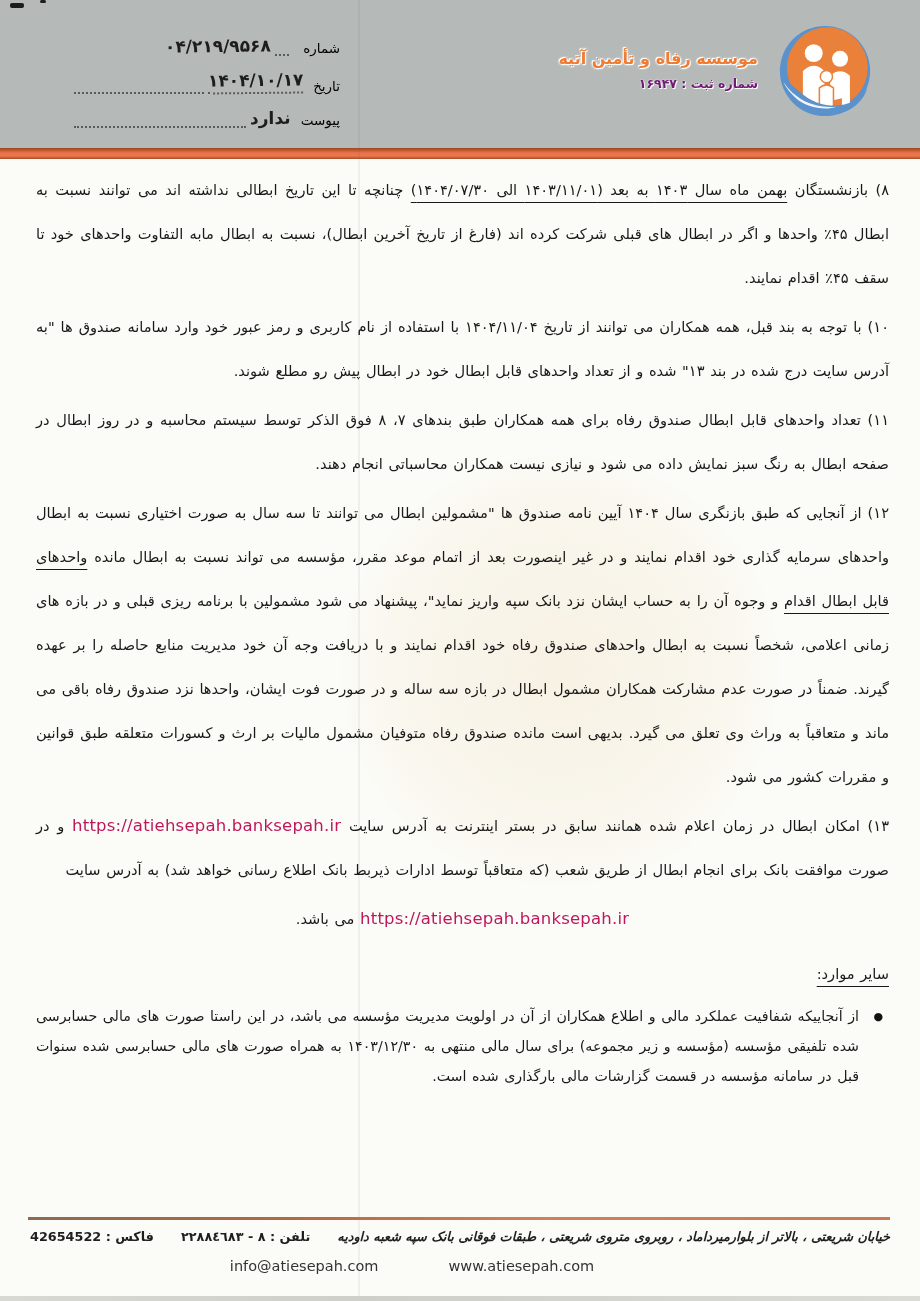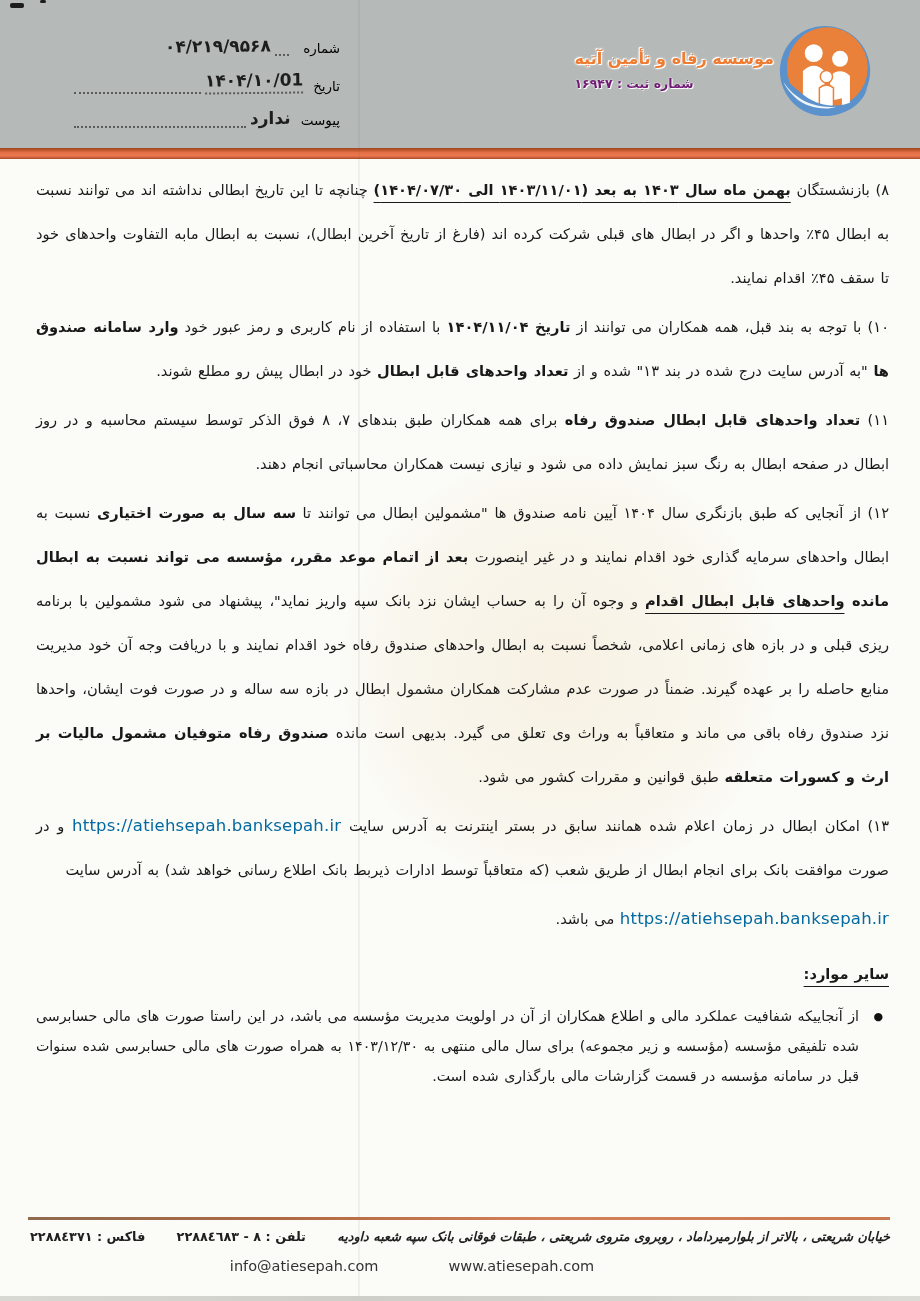--- a/index.html
+++ b/index.html
@@ -21,36 +21,36 @@
     background:linear-gradient(90deg,#d9d9d4,#cfcfc9 40%,#dcdcd6);}
   
   .hfields{position:absolute;top:36px;left:70px;width:270px;direction:rtl;}
   .hrow{display:flex;align-items:flex-end;margin-bottom:14px;direction:rtl;}
   .hlabel{font-size:13.5px;color:#000000;letter-spacing:1px;margin-left:10px;white-space:nowrap;}
   .hvalue{font-size:17px;font-weight:bold;color:#1d1d1d;letter-spacing:1.5px;transform:rotate(-.6deg);white-space:nowrap;}
   .dots{flex:1;border-bottom:2px dotted #5a5a5a;height:4px;min-width:14px;margin:0 4px;}
   .hvalue.on-dots{border-bottom:2px dotted #5a5a5a;padding-bottom:2px;}
   
   .logo-wrap{position:absolute;top:24px;right:48px;display:flex;align-items:center;flex-direction:row;}
-  .logo-text{text-align:left;margin-left:10px;margin-right:4px;}
+  .logo-text{text-align:right;margin-left:10px;margin-right:20px;}
   .logo-text .l1,.logo-text .l2{
     font-size:16px;font-weight:bold;color:#ee7c33;line-height:26px;
     text-shadow:0 0 3px #fff,0 0 3px #fff,1px 1px 0 #fff,-1px -1px 0 #fff;white-space:nowrap;}
   .logo-text .l3{font-size:12.5px;font-weight:bold;color:#701a75;line-height:24px;
     text-shadow:0 0 2px #fff,1px 1px 0 #fff;white-space:nowrap;}
   .logo-circle{width:94px;height:94px;flex:0 0 auto;}
   
   .doc-body{position:absolute;top:168px;right:31px;left:36px;direction:rtl;color:#191919;}
   .para{font-size:14.6px;line-height:44px;text-align:justify;margin:0 0 5px 0;word-spacing:1px;}
-  .para.center{text-align:right;}
+  .para.center{text-align:center;}
   .para.heading{text-align:right;margin:16px 0 10px 0;line-height:34px;}
   .para.bullet{font-size:14.2px;line-height:30px;padding-right:30px;position:relative;margin-top:8px;}
-  .seg.b{font-weight:bold;}
+  .seg.b{font-weight:normal;}
   .seg.u{text-decoration:underline;text-underline-offset:7px;}
-  .seg.url{direction:ltr;unicode-bidi:isolate;color:#0369a1;font-size:16.5px;letter-spacing:.2px;}
+  .seg.url{direction:ltr;unicode-bidi:isolate;color:#be185d;font-size:16.5px;letter-spacing:.2px;}
   .bullet-dot{position:absolute;right:6px;top:1px;font-size:11px;color:#111;}
   
   .footer-sep{position:absolute;top:1217px;left:28px;width:862px;height:3px;
     background:linear-gradient(90deg,#8e6a50 0%,#b06a43 30%,#d2805a 60%,#c97a50 100%);}
   .footer-line1{position:absolute;top:1229px;left:30px;width:860px;direction:rtl;
     display:flex;justify-content:space-between;align-items:baseline;
     font-size:12.8px;font-weight:bold;color:#1f1f1f;}
   .footer-line1 .addr{white-space:nowrap;font-style:italic;}
   .footer-line2{position:absolute;top:1258px;left:0;width:824px;display:flex;justify-content:center;gap:70px;
     font-size:14.5px;color:#333;direction:ltr;}
@@ -63,21 +63,21 @@
 <div class="speck" style="top:0;left:40px;width:6px;height:3px;"></div>
 
 <div class="hfields">
   <div class="hrow">
     <span class="hlabel">شماره</span>
     <span class="dots" style="max-width:10px;"></span>
     <span class="hvalue">۰۴/۲۱۹/۹۵۶۸</span>
   </div>
   <div class="hrow">
     <span class="hlabel">تاریخ</span>
-    <span class="hvalue on-dots">۱۴۰۴/۱۰/01</span>
+    <span class="hvalue on-dots">۱۴۰۴/۱۰/۱۷</span>
     <span class="dots"></span>
   </div>
   <div class="hrow">
     <span class="hlabel">پیوست</span>
     <span class="hvalue">ندارد</span>
     <span class="dots"></span>
   </div>
 </div>
 
 <div class="logo-wrap">
@@ -116,19 +116,19 @@
     <div class="para numbered"><span class="seg">۱۳) امکان ابطال در زمان اعلام شده همانند سابق در بستر اینترنت به آدرس سایت </span><span class="seg url">https://atiehsepah.banksepah.ir</span><span class="seg"> و در صورت موافقت بانک برای انجام ابطال از طریق شعب (که متعاقباً توسط ادارات ذیربط بانک اطلاع رسانی خواهد شد) به آدرس سایت</span></div>
     <div class="para center"><span class="seg url">https://atiehsepah.banksepah.ir</span><span class="seg"> می باشد.</span></div>
     <div class="para heading"><span class="seg b u">سایر موارد:</span></div>
     <div class="para bullet"><span class="bullet-dot">●</span><span class="seg">از آنجاییکه شفافیت عملکرد مالی و اطلاع همکاران از آن در اولویت مدیریت مؤسسه می باشد، در این راستا صورت های مالی حسابرسی شده تلفیقی مؤسسه (مؤسسه و زیر مجموعه) برای سال مالی منتهی به ۱۴۰۳/۱۲/۳۰ به همراه صورت های مالی حسابرسی شده سنوات قبل در سامانه مؤسسه در قسمت گزارشات مالی بارگذاری شده است.</span></div>
   </div>
 
 <div class="footer-sep"></div>
 <div class="footer-line1">
   <span class="addr">خیابان شریعتی ، بالاتر از بلوارمیرداماد ، روبروی متروی شریعتی ، طبقات فوقانی بانک سپه شعبه داودیه</span>
   <span>تلفن : ٨ - ٢٢٨٨٤٦٨٣</span>
-  <span>فاکس : ٢٢٨٨٤٣٧١</span>
+  <span>فاکس : 42654522</span>
 </div>
 <div class="footer-line2">
   <span>info@atiesepah.com</span>
   <span>www.atiesepah.com</span>
 </div>
 <div class="scan-bottom"></div>
 
 </body></html>

